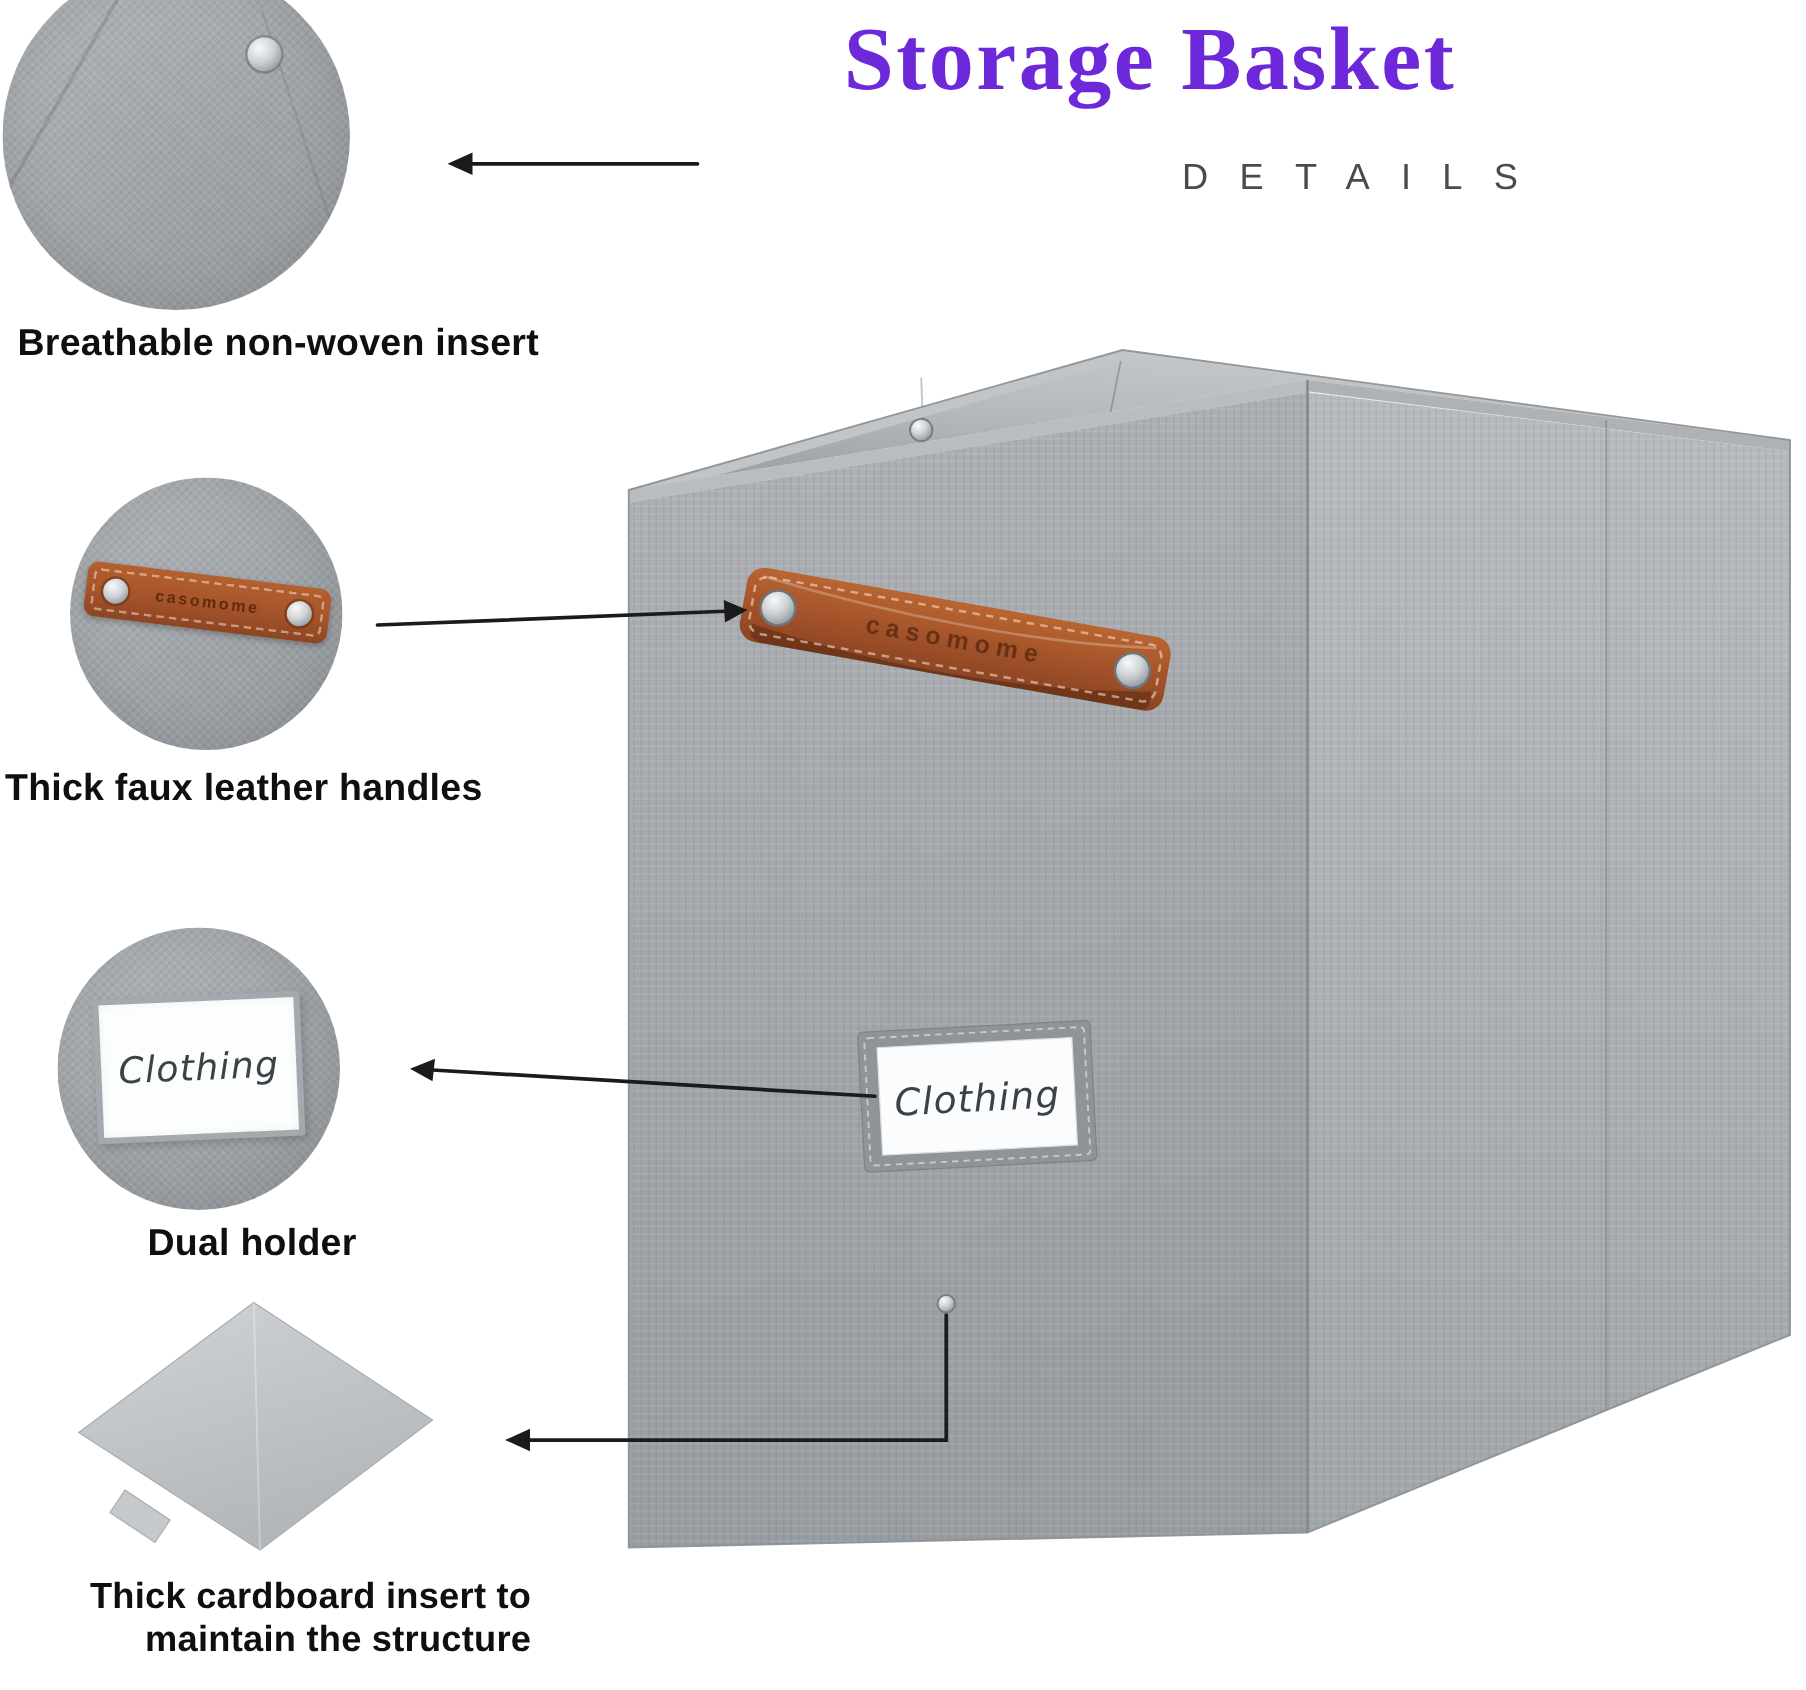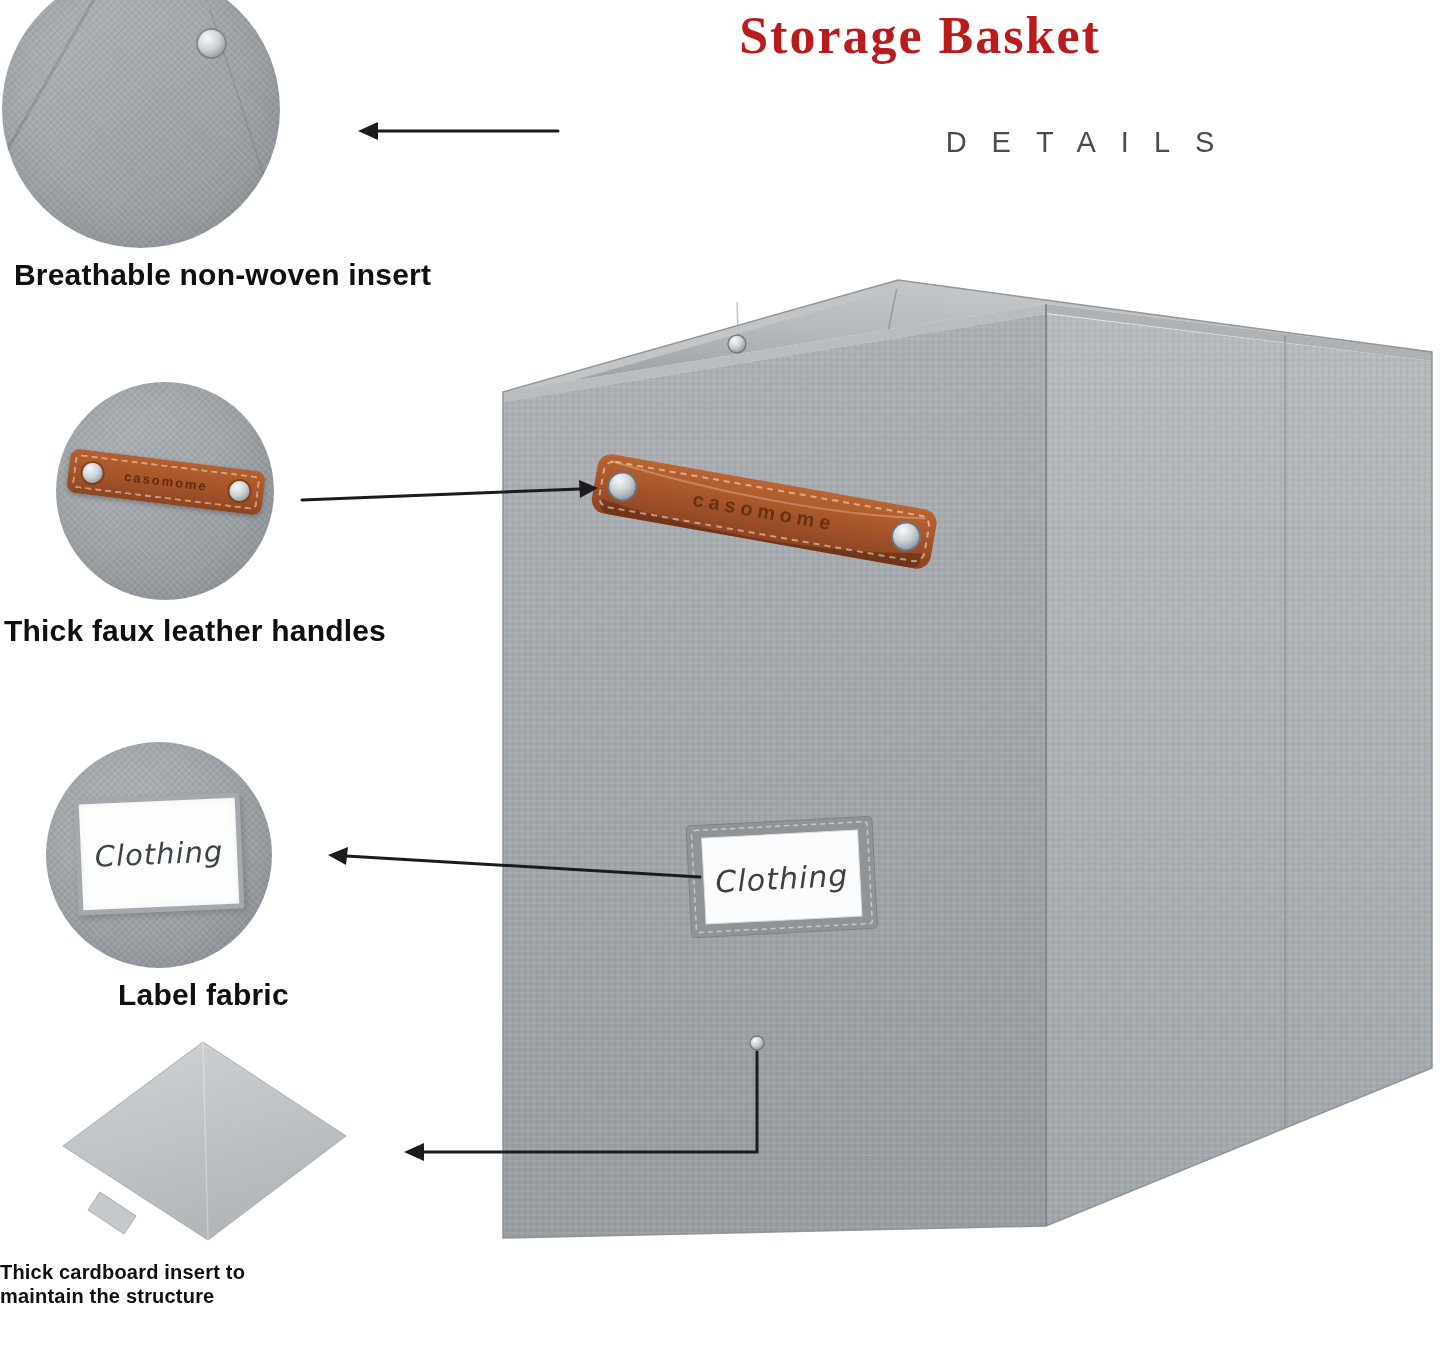--- a/index.html
+++ b/index.html
@@ -5,37 +5,37 @@
   html,body{margin:0;padding:0;background:#fff;}
   .canvas{
     position:relative;width:1445px;height:1352px;background:#ffffff;
     overflow:hidden;font-family:"Liberation Sans", sans-serif;
   }
   .scene{position:absolute;left:0;top:0;}
 
   
   .title{
     position:absolute;left:540px;top:6px;width:760px;text-align:center;
-    font-family:"Liberation Serif", serif;font-size:52px;font-weight:600;
-    color:#b91c1c;letter-spacing:2px;
+    font-family:"Liberation Serif", serif;font-size:72px;font-weight:600;
+    color:#6d28d9;letter-spacing:2px;
   }
   .subtitle{
     position:absolute;left:880px;top:126px;width:400px;text-align:center;
     font-size:29px;font-weight:400;color:#4b4b4b;letter-spacing:25px;text-indent:25px;
   }
 
   
   .callout-label{
     position:absolute;font-size:30px;font-weight:700;color:#0f0f0f;
     letter-spacing:0.2px;white-space:pre-line;
   }
   .lbl-1{left:14px;top:258px;}
   .lbl-2{left:4px;top:614px;}
   .lbl-3{left:118px;top:978px;}
-  .lbl-4{left:0px;top:1260px;width:410px;text-align:left;font-size:20px;line-height:1.2;}
+  .lbl-4{left:0px;top:1260px;width:410px;text-align:right;font-size:29px;line-height:1.2;padding-left:15px;}
 
   
   .inset-circle{
     position:absolute;border-radius:50%;overflow:hidden;
     box-shadow:inset 0 0 42px rgba(60,65,70,0.18);
   }
   .fabric{
     background:
       repeating-linear-gradient(45deg, rgba(255,255,255,0.08) 0 2px, rgba(255,255,255,0) 2px 5px),
       repeating-linear-gradient(-45deg, rgba(40,44,48,0.06) 0 2px, rgba(0,0,0,0) 2px 5px),
@@ -217,18 +217,18 @@
       <div class="strap-brand">casomome</div>
     </div>
   </div>
   <div class="callout-label lbl-2">Thick faux leather handles</div>
 
   <div class="inset-circle fabric c3">
     <div class="inset-card">
       <span class="handwriting">Clothing</span>
     </div>
   </div>
-  <div class="callout-label lbl-3">Label fabric</div>
+  <div class="callout-label lbl-3">Dual holder</div>
 
   <div class="callout-label lbl-4">Thick cardboard insert to
 maintain the structure</div>
 
 </div>
 
 </body></html>

